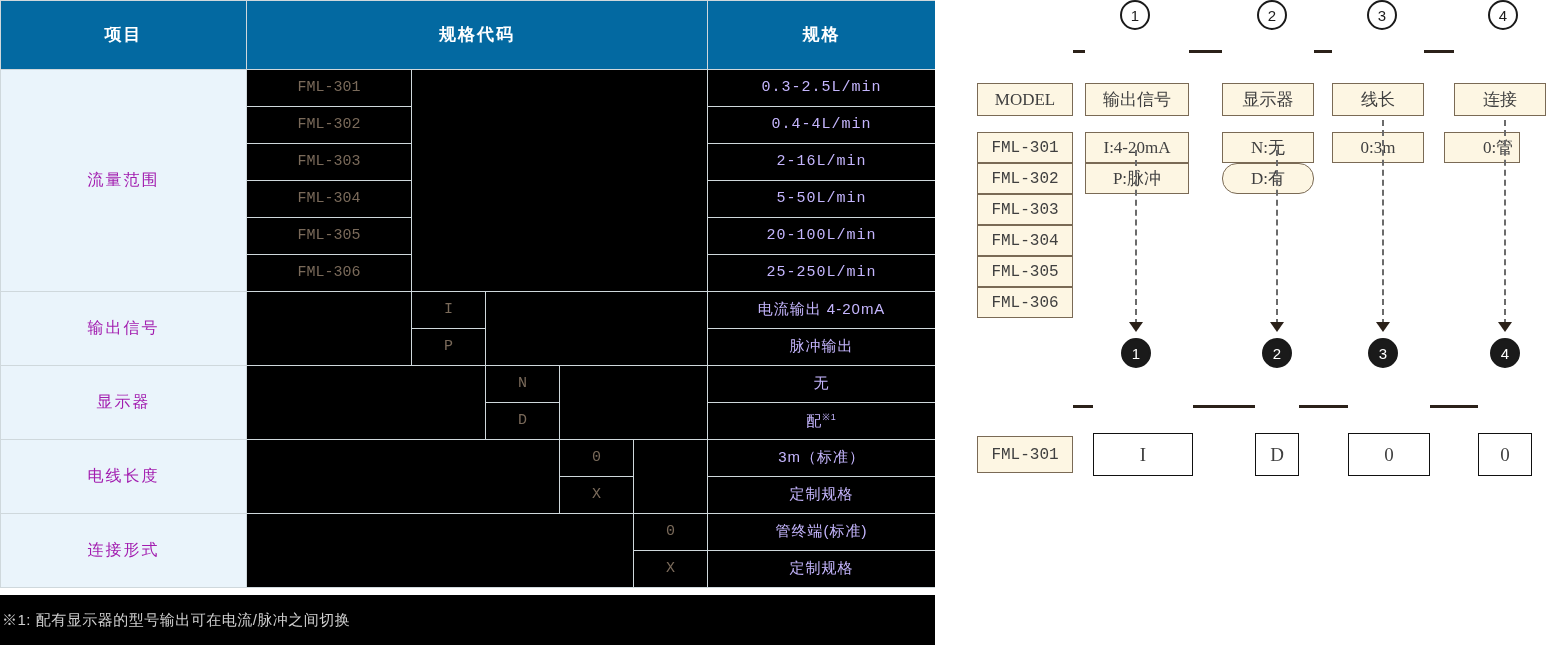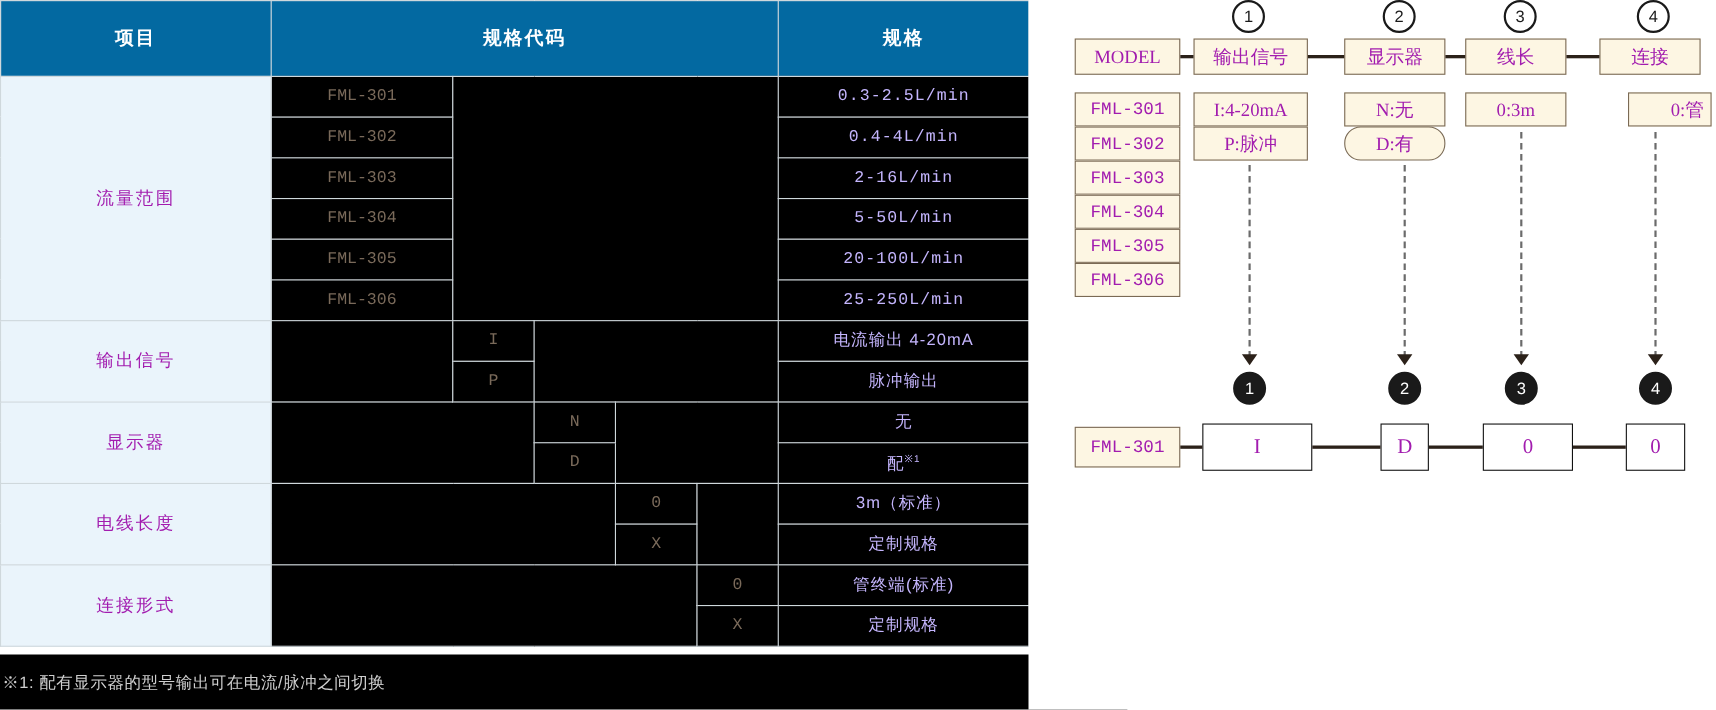--- a/index.html
+++ b/index.html
@@ -50,22 +50,22 @@
   .circ{
     position:absolute;width:30px;height:30px;border-radius:50%;
     border:2px solid #1a1a1a;background:#ffffff;color:#1a1a1a;
     font-size:15px;display:flex;align-items:center;justify-content:center;
     font-family:"Liberation Sans",sans-serif;box-sizing:border-box;
   }
   .circ.filled{background:#1a1a1a;color:#ffffff;border-color:#1a1a1a;}
   .box{
     position:absolute;border:1px solid #7a6a55;background:#fdf6e3;
     display:flex;align-items:center;justify-content:center;
-    font-size:17px;color:#a21caf;box-sizing:border-box;
-    font-family:"Liberation Serif",serif;white-space:nowrap;
+    font-size:17px;color:#404040;box-sizing:border-box;
+    font-family:"Liberation Serif",serif;white-space:nowrap;margin-top:48px;
   }
   .box.mono{font-family:"Liberation Mono",monospace;font-size:16px;}
   .box.wbox{background:#ffffff;border:1px solid #111;font-size:19px;}
   .hline{position:absolute;height:3px;background:#2b2119;}
   .vdash{position:absolute;width:0;border-left:2px dashed #6b6b6b;}
   .arrow{
     position:absolute;width:0;height:0;
     border-left:7px solid transparent;border-right:7px solid transparent;
     border-top:10px solid #2b2119;
   }
@@ -204,21 +204,21 @@
   <div class="box mono" style="left:42px;top:239px;width:96px;height:31px;">FML-306</div>
 
   <div class="box" style="left:150px;top:84px;width:104px;height:31px;">I:4-20mA</div>
   <div class="box" style="left:150px;top:115px;width:104px;height:31px;">P:脉冲</div>
 
   <div class="box" style="left:287px;top:84px;width:92px;height:31px;">N:无</div>
   <div class="box" style="left:287px;top:115px;width:92px;height:31px;border-radius:15px;">D:有</div>
 
   <div class="box" style="left:397px;top:84px;width:92px;height:31px;">0:3m</div>
 
-  <div class="box" style="left:545px;top:84px;width:76px;height:31px;padding-left:32px;">0:管</div>
+  <div class="box" style="left:509px;top:84px;width:76px;height:31px;padding-left:32px;">0:管</div>
 
   <div class="vdash" style="left:200px;top:150px;height:175px;"></div>
   <div class="vdash" style="left:341px;top:150px;height:175px;"></div>
   <div class="vdash" style="left:447px;top:120px;height:205px;"></div>
   <div class="vdash" style="left:569px;top:120px;height:205px;"></div>
 
   <div class="arrow" style="left:194px;top:322px;"></div>
   <div class="arrow" style="left:335px;top:322px;"></div>
   <div class="arrow" style="left:441px;top:322px;"></div>
   <div class="arrow" style="left:563px;top:322px;"></div>

